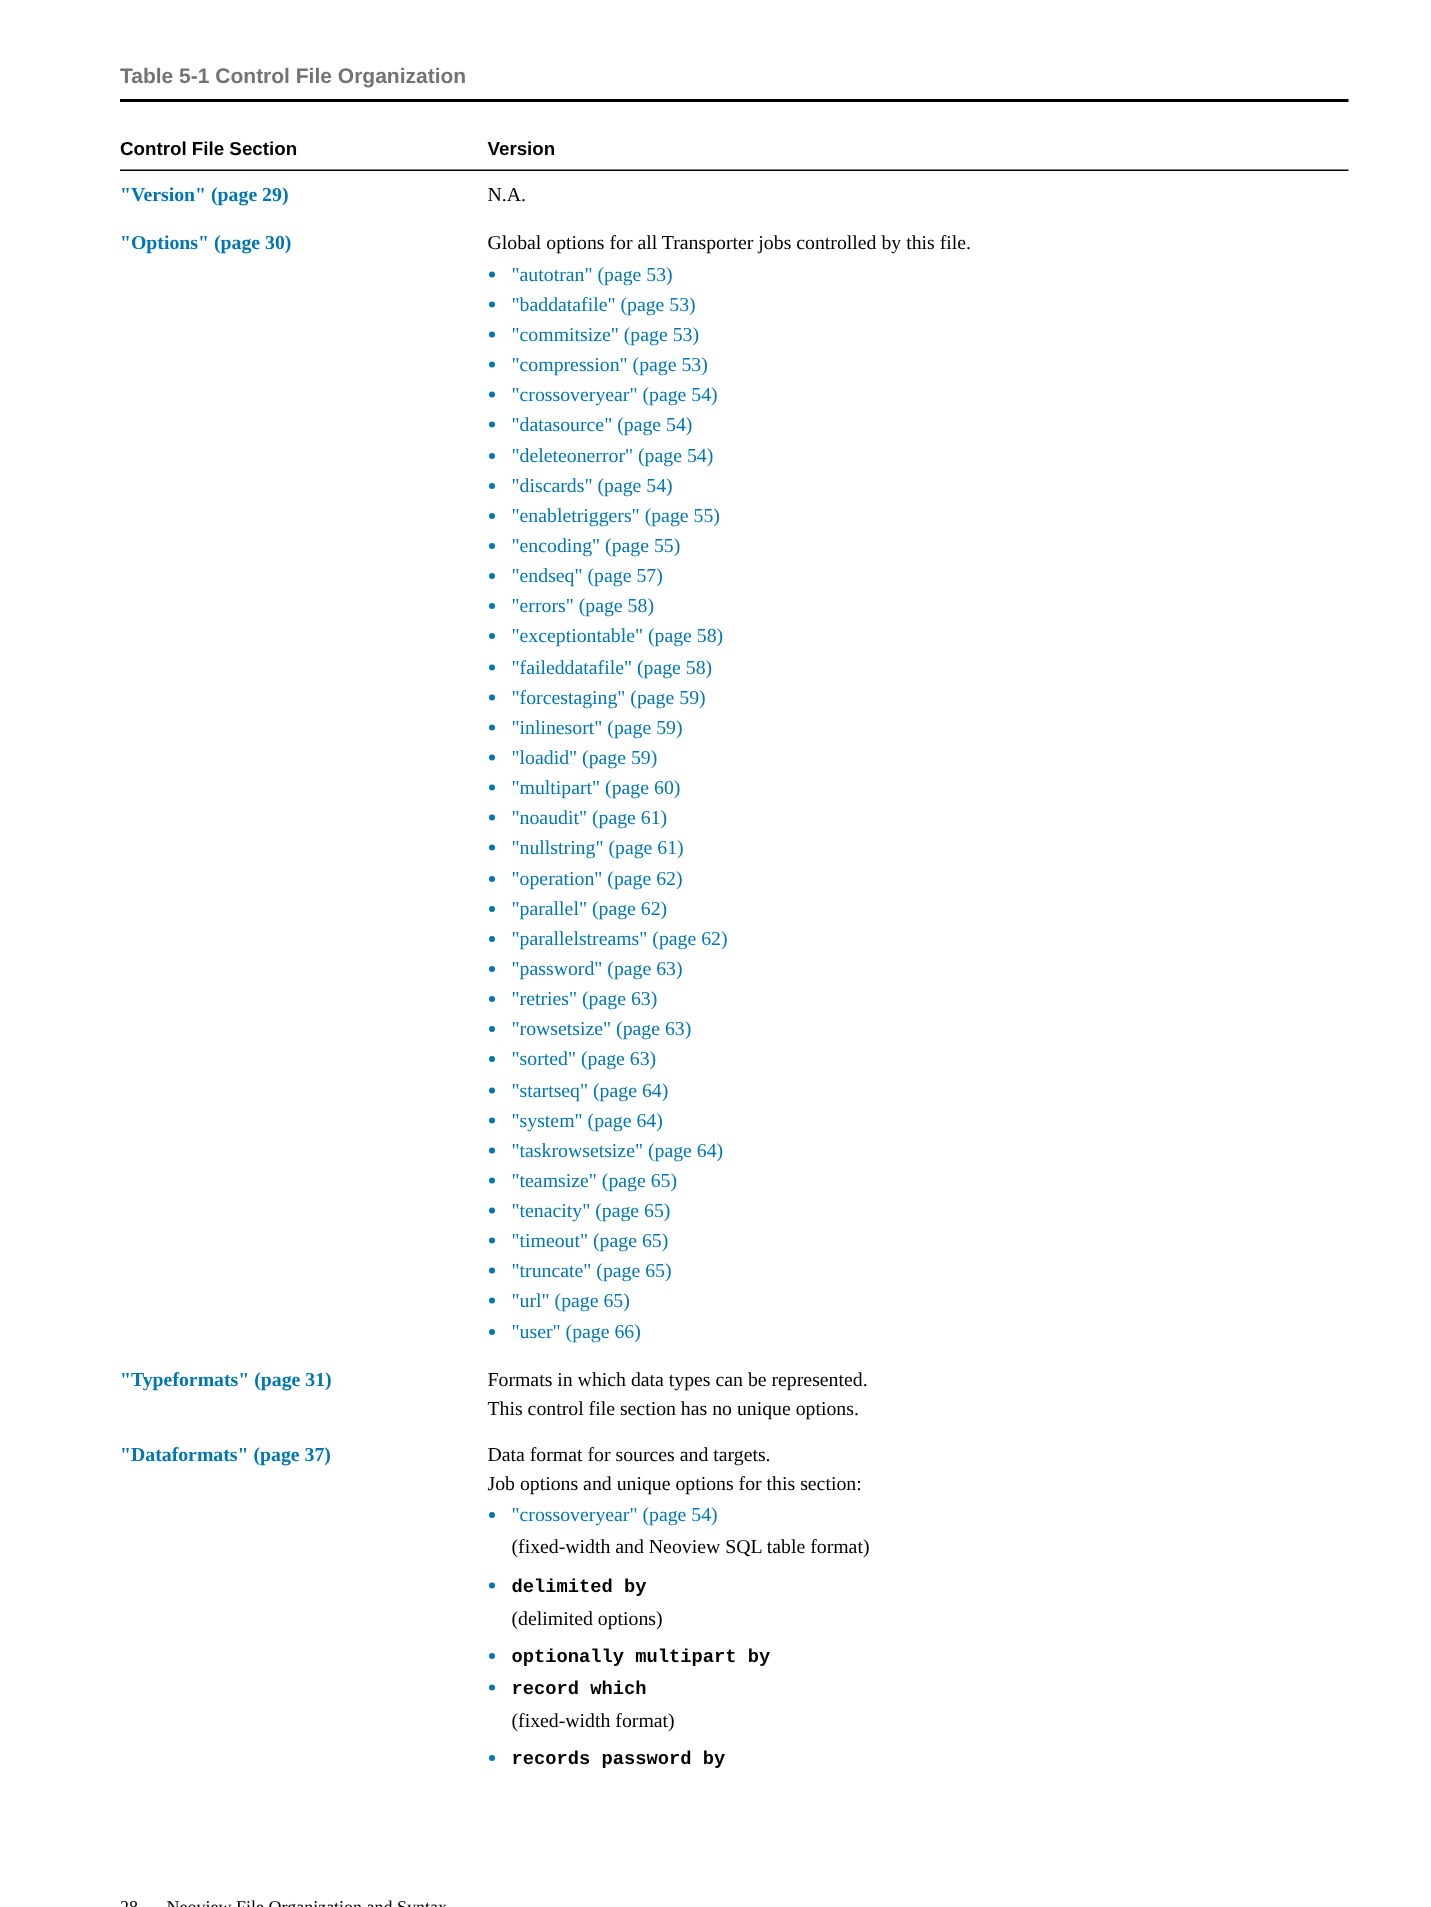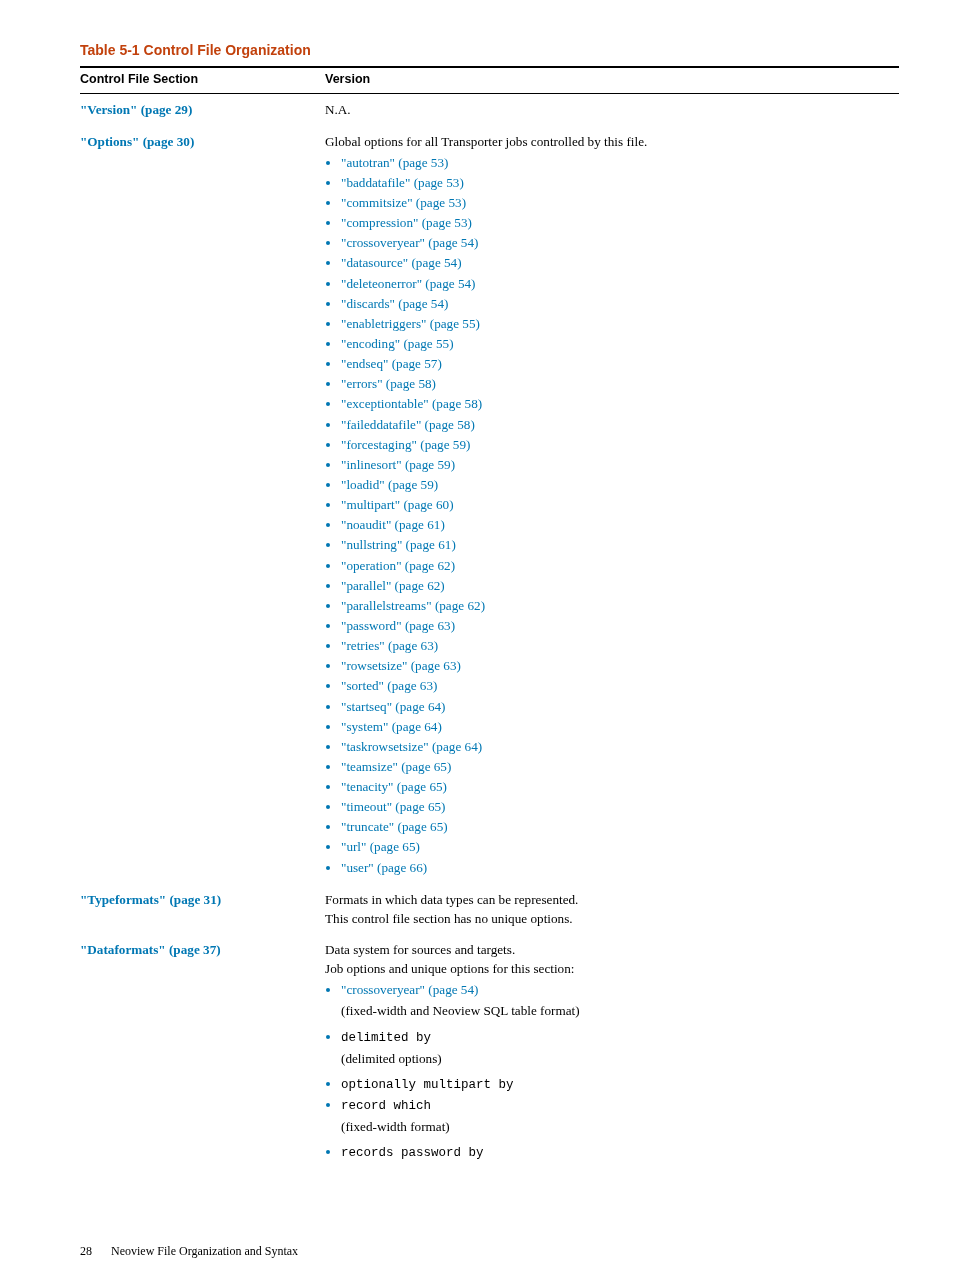--- a/index.html
+++ b/index.html
@@ -8,45 +8,45 @@
     color: #000;
     margin: 0;
     padding: 40px 55px 40px 80px;
     line-height: 1.45;
     width: 954px;
     box-sizing: border-box;
   }
   .table-title {
     font-family: Arial, Helvetica, sans-serif;
     font-weight: bold;
-    color: #c2410c;
+    color: #737373;
     font-size: 14px;
     margin-bottom: 6px;
   }
   .rule-top { border-top: 2px solid #000; }
   .rule-thin { border-top: 1px solid #000; }
   table {
     width: 100%;
     border-collapse: collapse;
   }
   th {
     font-family: Arial, Helvetica, sans-serif;
     font-weight: bold;
     text-align: left;
     font-size: 12.5px;
-    padding: 2px 0 5px 0;
+    padding: 22px 0 5px 0;
   }
   td { vertical-align: top; padding: 6px 0; }
   td.section-col { width: 235px; font-weight: bold; padding-right: 10px; }
   td.section-col .link { color: #0077b3; font-weight: bold; }
   .link { color: #0077b3; }
   ul { margin: 2px 0 0 0; padding-left: 16px; }
   li { margin: 1px 0; }
   li::marker { color: #0077b3; }
-  .mono { font-family: "Courier New", monospace; font-size: 12.5px; }
+  .mono { font-family: "Courier New", monospace; font-size: 12.5px; font-weight: bold; }
   .sub { margin: 2px 0 6px 0; }
   .footer {
     font-size: 12px;
     margin-top: 30px;
     color: #000;
   }
   .footer .pg { display:inline-block; width: 28px; margin-top: 44px; }
 </style>
 </head>
 <body>
@@ -119,21 +119,21 @@
     <td class="section-col"><span class="link">"Typeformats" (page 31)</span></td>
     <td>
       <div>Formats in which data types can be represented.</div>
       <div>This control file section has no unique options.</div>
     </td>
   </tr>
 
   <tr>
     <td class="section-col"><span class="link">"Dataformats" (page 37)</span></td>
     <td>
-      <div>Data system for sources and targets.</div>
+      <div>Data format for sources and targets.</div>
       <div>Job options and unique options for this section:</div>
       <ul>
         <li>
           <span class="link">"crossoveryear" (page 54)</span>
           <div class="sub">(fixed-width and Neoview SQL table format)</div>
         </li>
         <li>
           <span class="mono">delimited by</span>
           <div class="sub">(delimited options)</div>
         </li>

